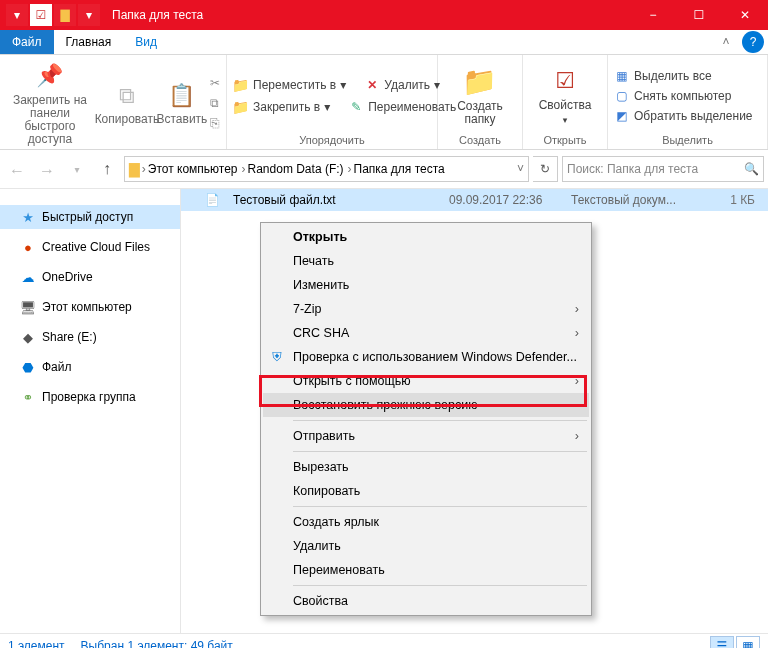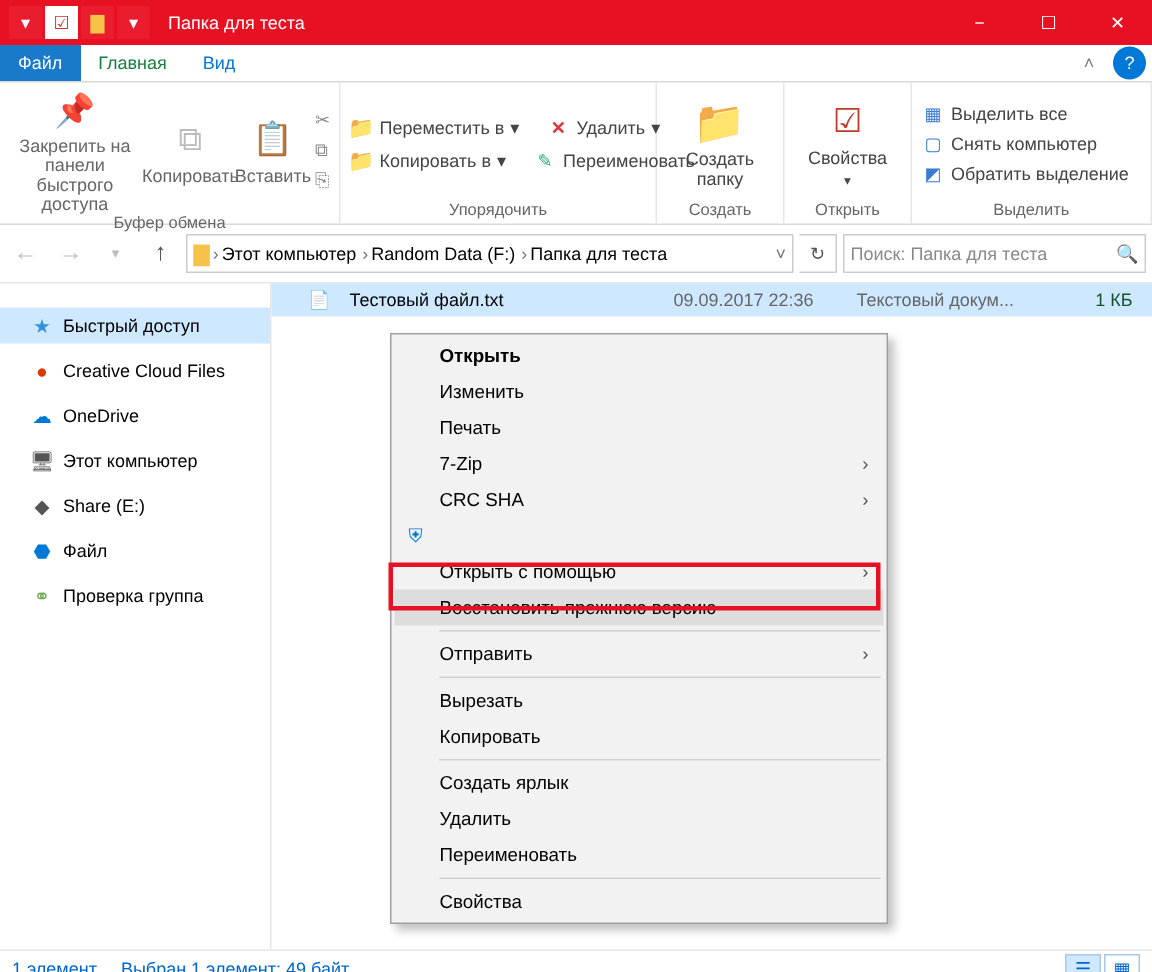--- a/index.html
+++ b/index.html
@@ -5,21 +5,21 @@
 html,body{margin:0;padding:0;font-family:"Segoe UI",Tahoma,sans-serif;font-size:12px;color:#000;background:#fff;width:768px;height:648px;overflow:hidden}
 .titlebar{background:#e81123;height:30px;display:flex;align-items:center;color:#fff}
 .titlebar .qat{display:flex;gap:2px;padding-left:6px}
 .titlebar .qat .qicon{width:22px;height:22px;display:flex;align-items:center;justify-content:center;background:rgba(255,255,255,.05)}
 .titlebar .title{flex:1;padding-left:12px;font-size:12px}
 .titlebar .winbtns{display:flex}
 .titlebar .winbtns div{width:46px;height:30px;display:flex;align-items:center;justify-content:center;font-size:12px}
 .tabstrip{background:#fff;height:24px;display:flex;align-items:stretch;border-bottom:1px solid #d9d9d9;position:relative}
 .tabstrip .tab{padding:0 12px;display:flex;align-items:center;color:#0078d7;cursor:default}
 .tabstrip .tab.file{background:#1979ca;color:#fff}
-.tabstrip .tab.active{color:#15803d}
+.tabstrip .tab.active{color:#000000}
 .tabstrip .spacer{flex:1}
 .tabstrip .expand{width:24px;display:flex;align-items:center;justify-content:center;color:#777}
 .tabstrip .help{width:22px;height:22px;border-radius:50%;background:#0078d7;color:#fff;display:flex;align-items:center;justify-content:center;margin:1px 4px}
 .ribbon{height:94px;background:#fff;border-bottom:1px solid #d9d9d9;display:flex}
 .group{display:flex;flex-direction:column;border-right:1px solid #e6e6e6;padding:2px 6px 1px}
 .group .grow{flex:1;display:flex;align-items:center;gap:6px}
 .group .glabel{text-align:center;color:#666;font-size:11px;padding-bottom:2px}
 .bigbtn{display:flex;flex-direction:column;align-items:center;justify-content:center;width:72px;color:#666;text-align:center;line-height:13px;gap:2px}
 .bigbtn.dk{color:#444}
 .ico32{width:32px;height:32px;display:flex;align-items:center;justify-content:center;font-size:22px}
@@ -106,31 +106,30 @@
       <div class="bigbtn" style="width:44px">
         <div class="ico32" style="color:#bbb">📋</div>
         <div>Вставить</div>
       </div>
       <div style="display:flex;flex-direction:column;gap:6px;color:#888">
         <span>✂</span>
         <span>⧉</span>
         <span>⎘</span>
       </div>
     </div>
-    <div class="glabel">Буфер обмена</div>
   </div>
 
   <div class="group" style="width:198px">
     <div class="grow" style="flex-direction:column;align-items:flex-start;justify-content:center;gap:4px">
       <div style="display:flex;gap:18px">
         <div class="smallcmd"><span class="si folder-ico" style="font-size:14px">📁</span><span>Переместить в</span> ▾</div>
         <div class="smallcmd"><span class="si" style="color:#d9363e;font-weight:bold">✕</span><span>Удалить</span> ▾</div>
       </div>
       <div style="display:flex;gap:18px">
-        <div class="smallcmd"><span class="si folder-ico" style="font-size:14px">📁</span><span>Копировать в</span> ▾</div>
+        <div class="smallcmd"><span class="si folder-ico" style="font-size:14px">📁</span><span>Закрепить в</span> ▾</div>
         <div class="smallcmd">
             <span class="si" style="color:#3a7">✎</span>
             <span>Переименовать</span>
           </div>
       </div>
     </div>
     <div class="glabel">Упорядочить</div>
   </div>
 
   <div class="group" style="width:72px">
@@ -238,54 +237,55 @@
         <span class="sideicon" style="color:#6aa84f">⚭</span>
         <span>Проверка группа</span>
       </div>
     </div>
   <div class="content">
     <div class="row selected">
       <div class="cell ficon">📄</div>
       <div class="cell" style="width:204px">Тестовый файл.txt</div>
       <div class="cell c-date" style="color:#666">09.09.2017 22:36</div>
       <div class="cell c-type" style="color:#666">Текстовый докум...</div>
-      <div class="cell c-size" style="color:#14532d">1 КБ</div>
+      <div class="cell c-size" style="color:#737373">1 КБ</div>
     </div>
   </div>
 </div>
 
 <div class="status">
   <span>1 элемент</span>
   <span>Выбран 1 элемент: 49 байт</span>
   <div class="viewbtns">
     <div class="vb active">☰</div>
     <div class="vb">▦</div>
   </div>
 </div>
 
 <div class="ctxmenu">
   <div class="mi bold">
       <span>Открыть</span>
     </div>
   <div class="mi">
+      <span>Печать</span>
+    </div>
+  <div class="mi">
       <span>Изменить</span>
-    </div>
-  <div class="mi">
-      <span>Печать</span>
     </div>
   <div class="mi">
       <span>7-Zip</span>
       <span class="arr">›</span>
     </div>
   <div class="mi">
       <span>CRC SHA</span>
       <span class="arr">›</span>
     </div>
   <div class="mi">
       <span class="ico" style="color:#0078d7">⛨</span>
+      <span>Проверка с использованием Windows Defender...</span>
     </div>
   <div class="mi">
       <span>Открыть с помощью</span>
       <span class="arr">›</span>
     </div>
   <div class="mi hl">
       <span>Восстановить прежнюю версию</span>
     </div>
   <div class="sep"></div>
   <div class="mi">

